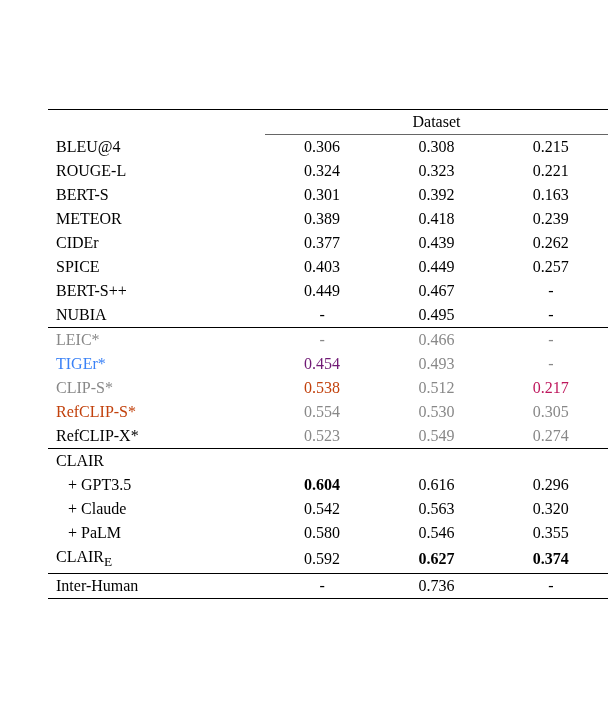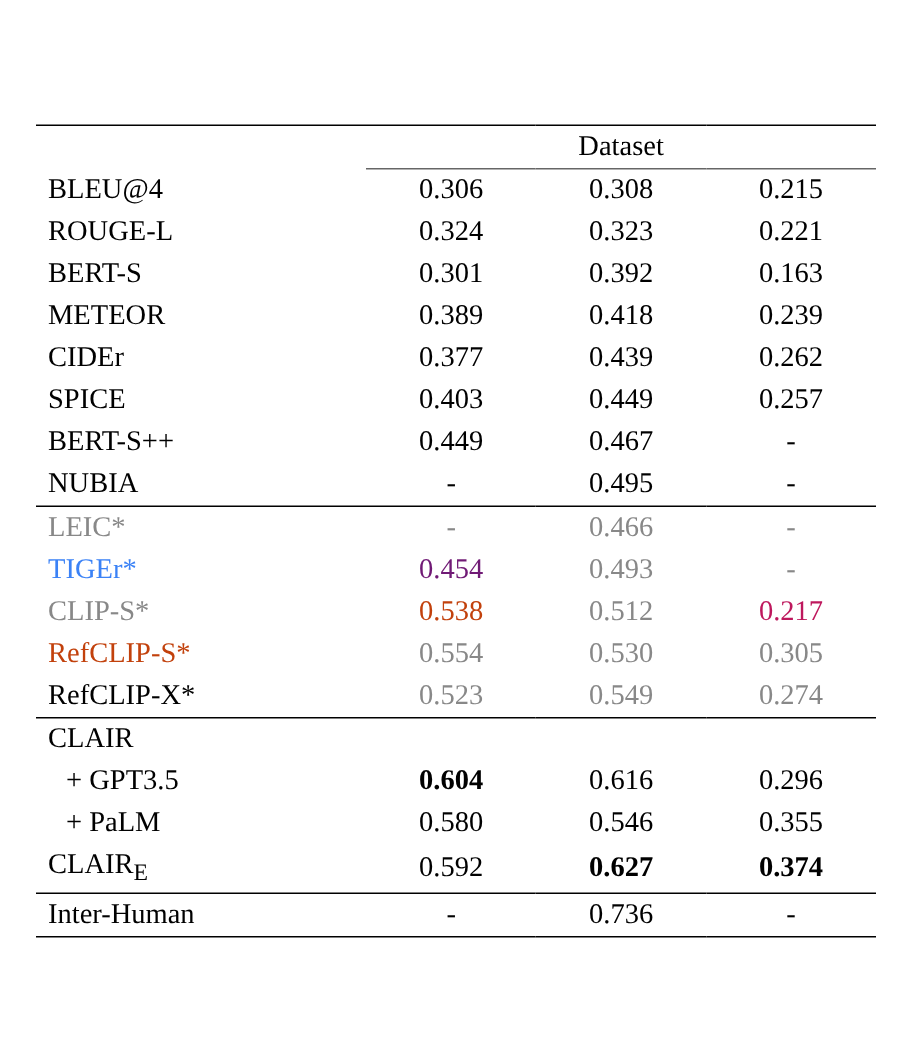--- a/index.html
+++ b/index.html
@@ -13,21 +13,22 @@
       width: 608px;
       min-height: 708px;
       padding: 20px;
     }
     .table-container {
       width: 560px;
     }
     table {
       width: 100%;
       border-collapse: collapse;
-      font-size: 19px;
+      font-size: 16px;
+      margin-left: 24px;
     }
     th, td {
       padding: 3px 8px;
       text-align: center;
     }
     td.measure-col {
       text-align: left;
     }
     th.measure-col {
       text-align: left;
@@ -134,20 +135,26 @@
           <td style="border-top: 1px solid rgb(0, 0, 0);"></td>
           <td style="border-top: 1px solid rgb(0, 0, 0);"></td>
         </tr>
         <tr>
           <td class="measure-col indent">+ GPT3.5</td>
           <td style="font-weight: bold;">0.604</td>
           <td>0.616</td>
           <td>0.296</td>
         </tr>
         <tr>
+          <td class="measure-col indent">+ Claude</td>
+          <td>0.542</td>
+          <td>0.563</td>
+          <td>0.320</td>
+        </tr>
+        <tr>
           <td class="measure-col indent">+ PaLM</td>
           <td>0.580</td>
           <td>0.546</td>
           <td>0.355</td>
         </tr>
         <tr>
           <td class="measure-col">CLAIR<sub>E</sub></td>
           <td>0.592</td>
           <td style="font-weight: bold;">0.627</td>
           <td style="font-weight: bold;">0.374</td>

